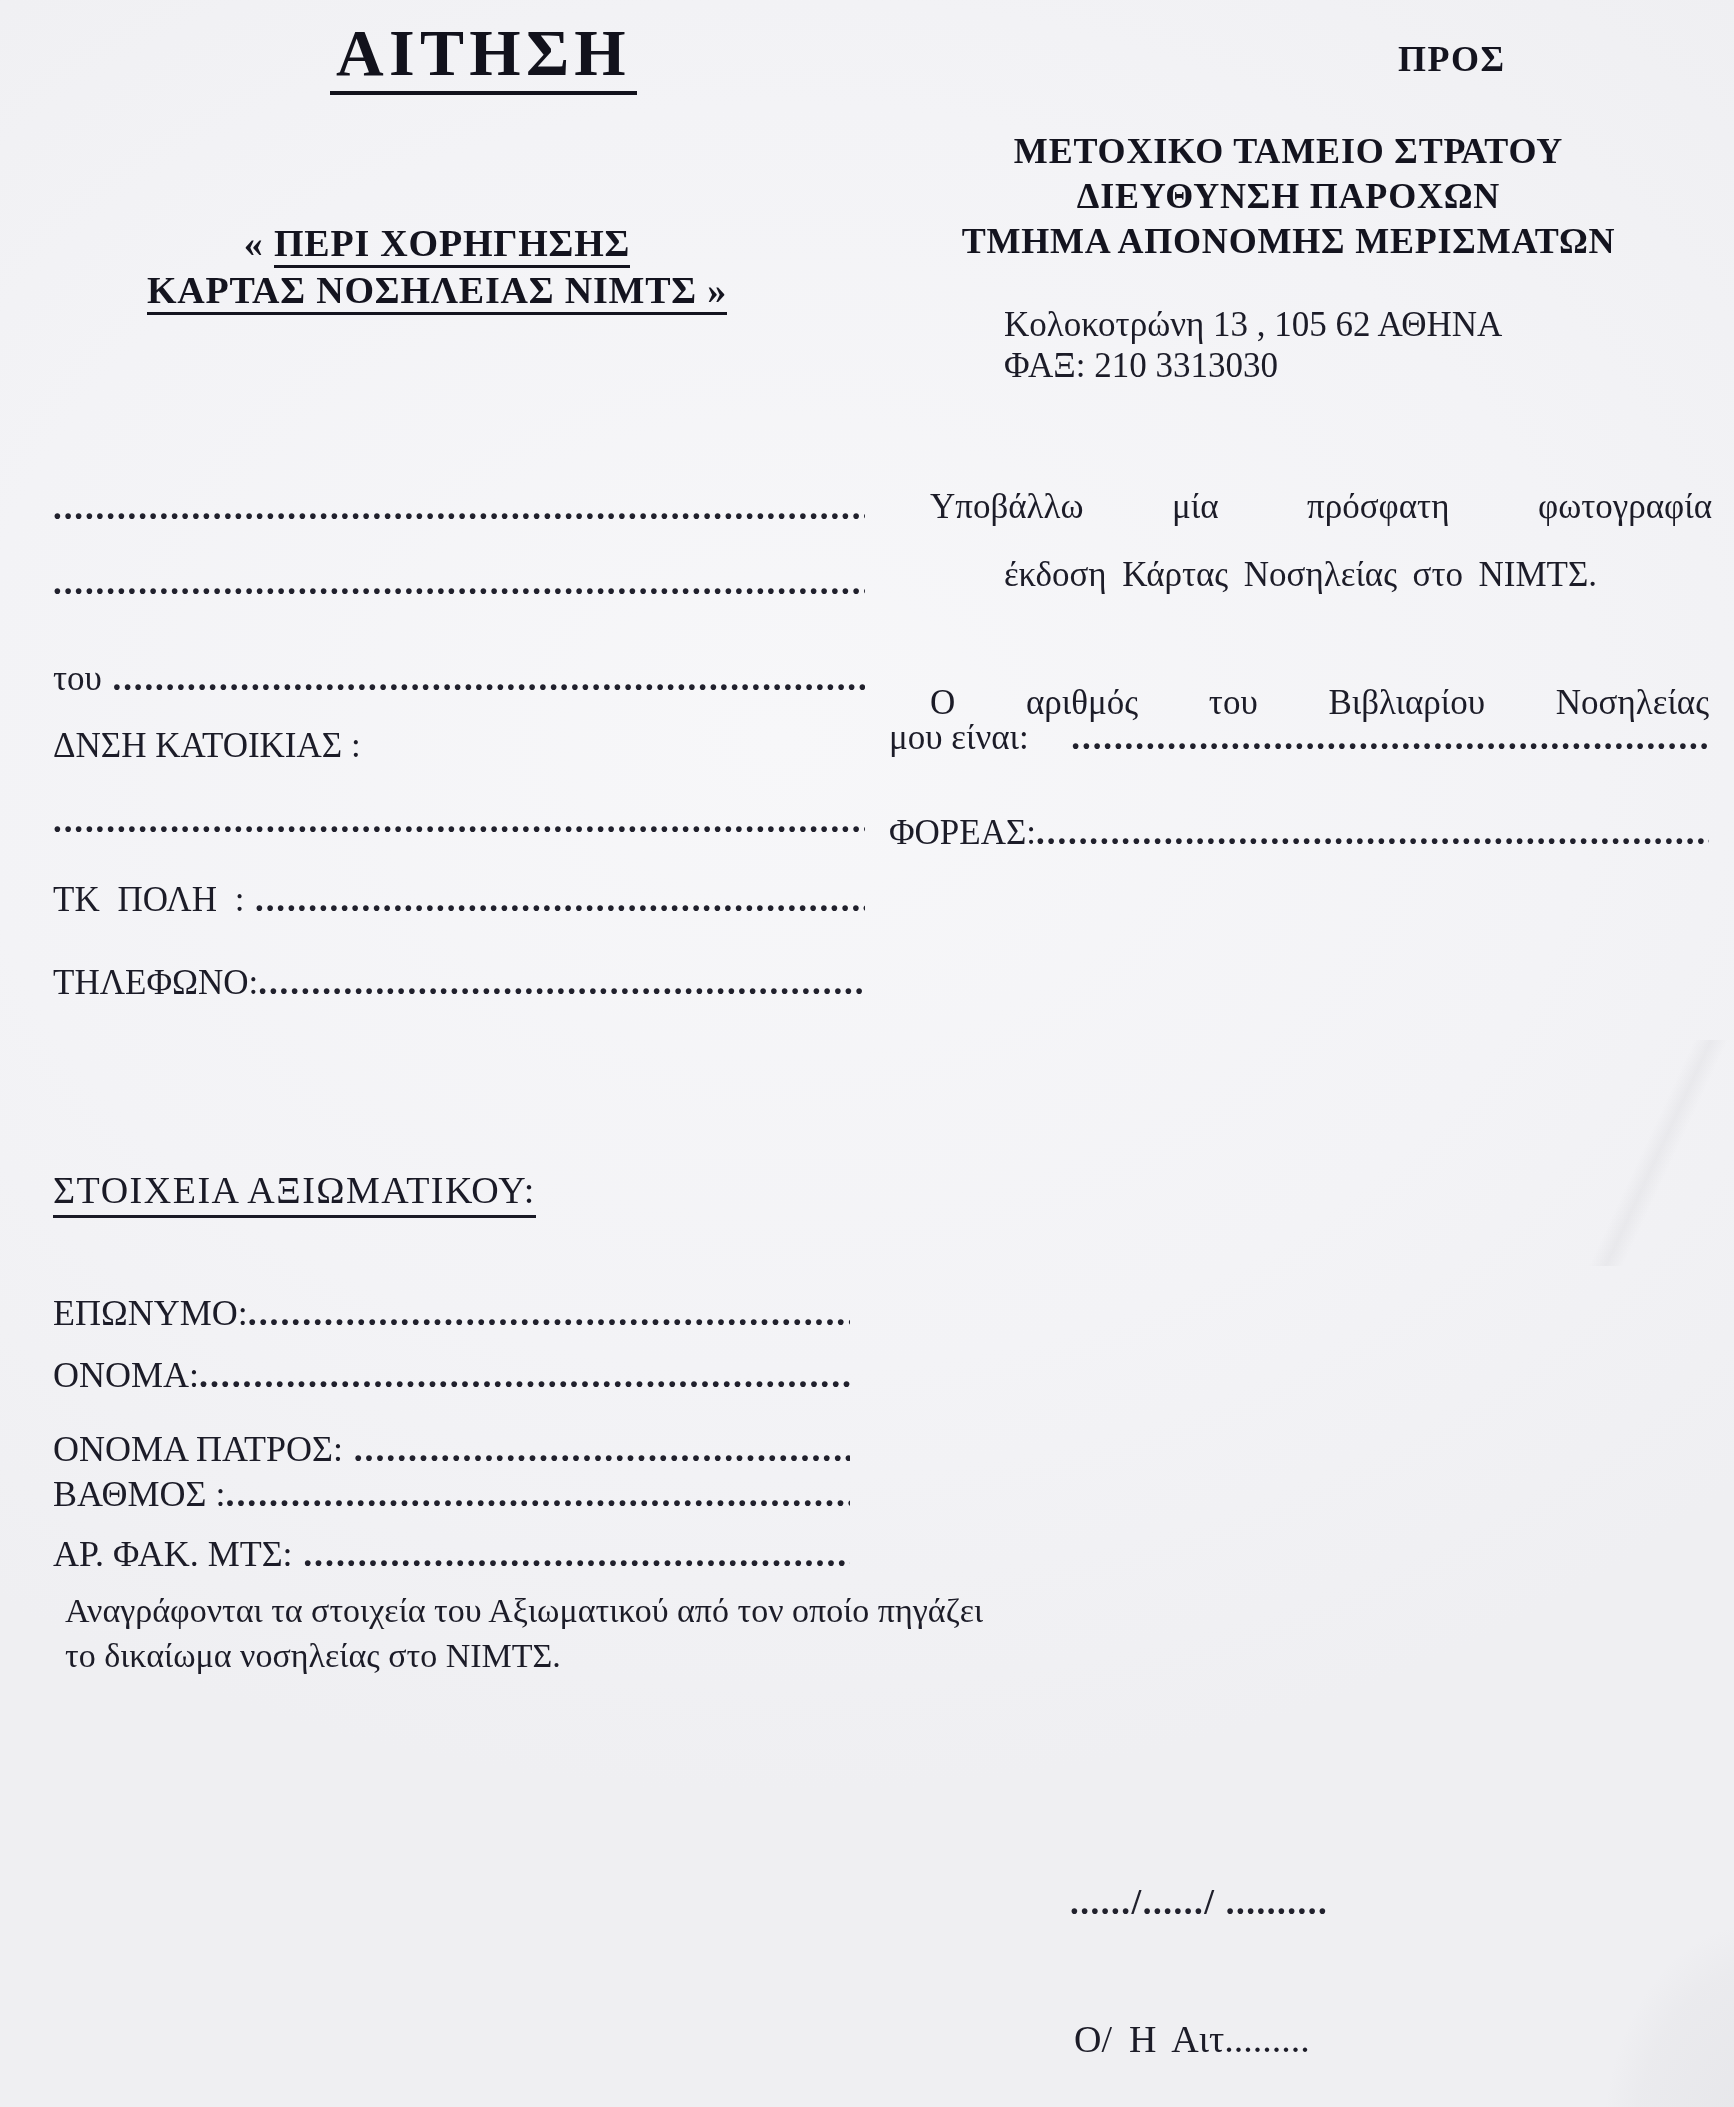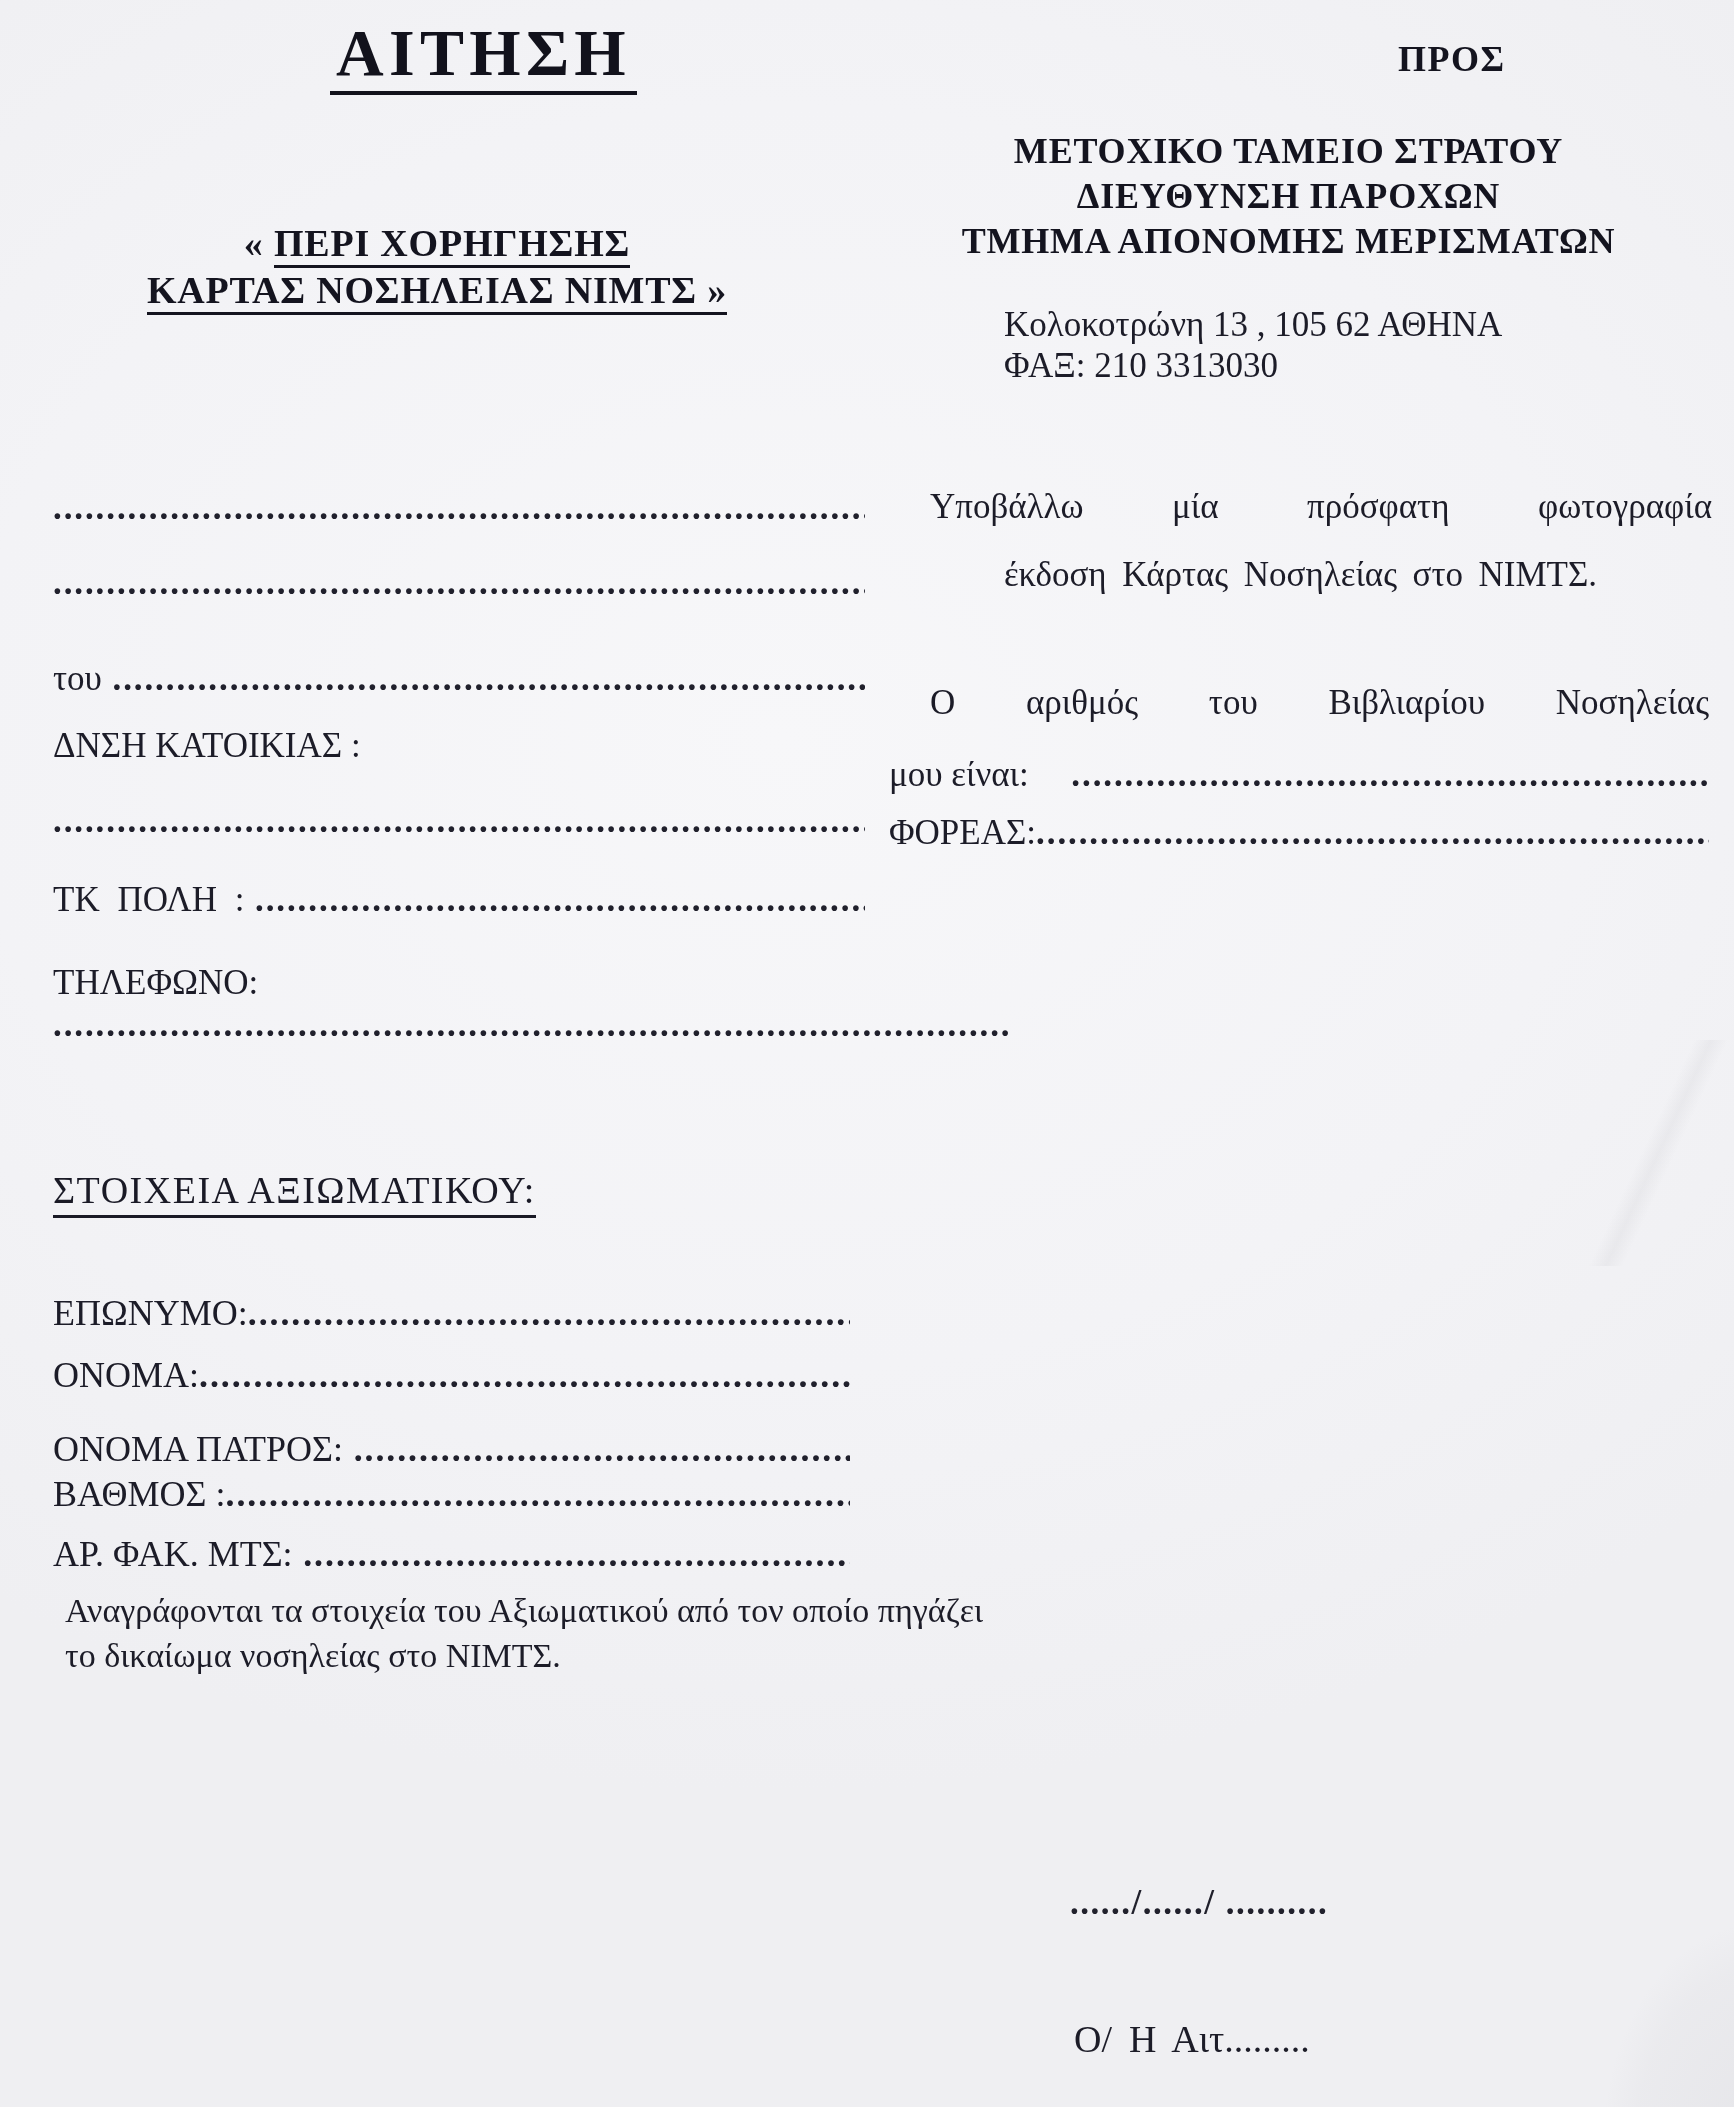--- a/index.html
+++ b/index.html
@@ -112,32 +112,32 @@
     <span class="label">ΔΝΣΗ ΚΑΤΟΙΚΙΑΣ :</span>
   </div>
   <div class="abs row leftrow" style="top:800px;">
     <span class="dotfill">..........................................................................................</span>
   </div>
   <div class="abs row leftrow" style="top:879px;">
     <span class="label tk-label">ΤΚ  ΠΟΛΗ  :</span>
     <span class="gap"></span>
     <span class="dotfill">..........................................................................................</span>
   </div>
-  <div class="abs row leftrow" style="top:962px;flex-direction:column;">
+  <div class="abs row leftrow" style="top:962px;">
     <span class="label">ΤΗΛΕΦΩΝΟ:</span>
     <span class="dotfill">..........................................................................................</span>
   </div>
 
   <div class="abs p1">
     <div class="jline first">Υποβάλλω μία πρόσφατη φωτογραφία</div>
     <div class="lastline">έκδοση Κάρτας Νοσηλείας στο ΝΙΜΤΣ.</div>
   </div>
 
   <div class="abs p2line">Ο αριθμός του Βιβλιαρίου Νοσηλείας</div>
-  <div class="abs row rightrow" style="top:754px;gap:16px;">
+  <div class="abs row rightrow" style="top:717px;gap:16px;">
     <span class="label">μου είναι:</span>
     <span class="gap"></span>
     <span class="dotfill">..........................................................................................</span>
   </div>
   <div class="abs row rightrow" style="top:812px;">
     <span class="label">ΦΟΡΕΑΣ:</span>
     <span class="dotfill">..........................................................................................</span>
   </div>
 
   <div class="abs sectionhead">ΣΤΟΙΧΕΙΑ ΑΞΙΩΜΑΤΙΚΟΥ:</div>

